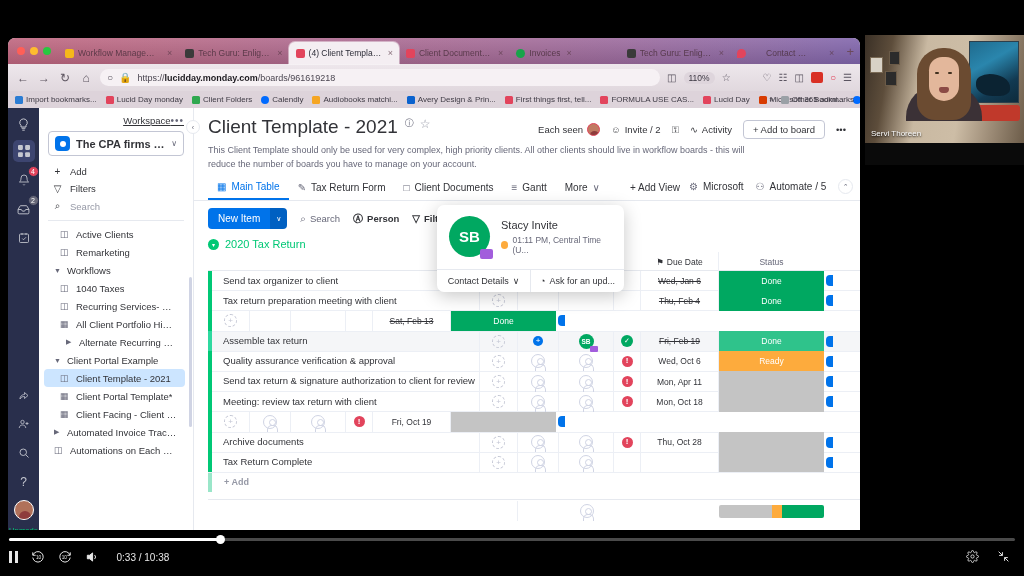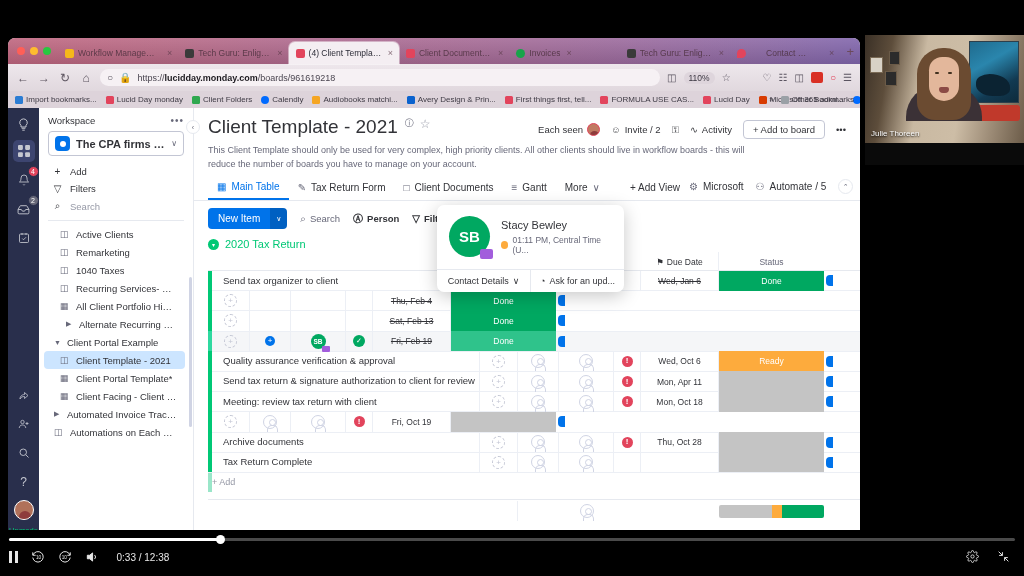--- a/index.html
+++ b/index.html
@@ -75,22 +75,22 @@
   .rail .badge.gray { background: #676879; }
   .rail .spacer { flex: 1; }
   .rail .avatar { width: 20px; height: 20px; border-radius: 50%; background: #b0715a;
                   border: 1.5px solid #fff; margin-bottom: 6px; overflow:hidden; position:relative;}
   .rail .avatar::after{content:"";position:absolute;left:4px;top:10px;width:12px;height:12px;border-radius:6px 6px 0 0;background:#8e3c3c;}
   .upgrade { font-size: 7.5px; color: #00c875; padding-bottom: 3px; }
 
   
   .sidebar { width: 155px; background: #fff; border-right: 1px solid #e6e9ef;
              display: flex; flex-direction: column; flex: none; position: relative; }
-  .ws-head { display: flex; align-items: center; justify-content: space-between;
-             padding: 7px 9px 3px; }
+  .ws-head { display: flex; align-items: center; justify-content: flex-end;
+             padding: 7px 9px 3px; text-decoration: underline; }
   .ws-head span { font-size: 9.5px; color: #323338; }
   .ws-head .dots { color: #676879; letter-spacing: 1px; font-size: 10px; }
   .ws-pick { margin: 2px 9px 7px; height: 25px; border: 1px solid #c3c6d4; border-radius: 4px;
              display: flex; align-items: center; gap: 6px; padding: 0 6px; }
   .ws-pick .logo { width: 15px; height: 15px; border-radius: 4px; background: #0073ea;
                    display: flex; align-items: center; justify-content: center; flex: none; }
   .ws-pick .logo i { width: 6px; height: 6px; border-radius: 50%; background: #fff; display:block;}
   .ws-pick .nm { font-size: 11px; font-weight: bold; color: #323338; flex: 1;
                  overflow: hidden; white-space: nowrap; }
   .ws-pick .cv { font-size: 8px; color: #676879; }
@@ -204,21 +204,21 @@
          font-size: 8px; display: flex; align-items: center; justify-content: center; line-height: 1;}
   .sb-chip { width: 15px; height: 15px; border-radius: 50%; background: #00a861; color: #fff;
          font-size: 6.5px; font-weight: bold; display: flex; align-items: center;
          justify-content: center; position: relative; }
   .sb-chip .tag { position: absolute; right: -4px; bottom: -3px; width: 8px; height: 6px;
          background: #a25ddc; border-radius: 1px; }
   .blue-edge { width: 7px; height: 11px; background: #0073ea; border-radius: 4px 0 0 4px;
                margin-left: 2px; }
   .add-row { display: flex; align-items: center; height: 19px; font-size: 9px; color: #9699a6; }
   .add-row .c-bar { background: #9ae6c9; }
-  .add-row .txt { padding-left: 0; }
+  .add-row .txt { padding-left: 12px; font-weight: bold; }
 
   .sumrow { display: flex; align-items: center; height: 24px; margin-top: 7px;
             border-top: 1px solid #e6e9ef; background: #fff; }
   .sumbar { display: flex; width: 105px; height: 13px; border-radius: 2px; overflow: hidden; }
   .sumbar i { display: block; height: 13px; }
 
   
   .popup { position: absolute; left: 243px; top: 97px; width: 187px; background: #fff;
            border-radius: 7px; box-shadow: 0 4px 18px rgba(0,0,0,.22); z-index: 20;
            overflow: hidden; }
@@ -500,20 +500,24 @@
 
           <div class="nav">
             <div class="nav-item">
                 <span class="bic">◫</span>
                 <span class="lbl">Active Clients</span>
               </div>
             <div class="nav-item">
                 <span class="bic">◫</span>
                 <span class="lbl">Remarketing</span>
               </div>
+            <div class="nav-item grp">
+                <span class="tri">▼</span>
+                <span class="lbl">Workflows</span>
+              </div>
             <div class="nav-item">
                 <span class="bic">◫</span>
                 <span class="lbl">1040 Taxes</span>
               </div>
             <div class="nav-item">
                 <span class="bic">◫</span>
                 <span class="lbl">Recurring Services- Mo...</span>
               </div>
             <div class="nav-item">
                 <span class="bic">▦</span>
@@ -675,20 +679,21 @@
               <span class="c-per"></span>
               <span class="c-per2"></span>
               <span class="c-chk"></span>
               <span class="c-date struck">Wed, Jan 6</span>
               <span class="c-status" style="background:#00a861">Done</span>
               <span class="blue-edge"></span>
             </div>
 
             <div class="row">
               <span class="c-bar"></span>
+              <span class="c-name">Tax return preparation meeting with client</span>
               <span class="c-up">
                   <span class="ghost-plus">+</span>
                 </span>
               <span class="c-per"></span>
               <span class="c-per2"></span>
               <span class="c-chk"></span>
               <span class="c-date struck">Thu, Feb 4</span>
               <span class="c-status" style="background:#00a861">Done</span>
               <span class="blue-edge"></span>
             </div>
@@ -701,20 +706,21 @@
               <span class="c-per"></span>
               <span class="c-per2"></span>
               <span class="c-chk"></span>
               <span class="c-date struck">Sat, Feb 13</span>
               <span class="c-status" style="background:#00a861">Done</span>
               <span class="blue-edge"></span>
             </div>
 
             <div class="row hl">
               <span class="c-bar light"></span>
+              <span class="c-name">Assemble tax return</span>
               <span class="c-up">
                   <span class="ghost-plus">+</span>
                 </span>
               <span class="c-per">
                   <span class="plus-blue">+</span>
                 </span>
               <span class="c-per2">
                   <span class="sb-chip">
                     <span>SB</span>
                     <i class="tag"></i>
@@ -870,21 +876,21 @@
             </div>
           </div>
 
           <div class="popup">
             <div class="pp-top">
               <div class="pp-av">
                 <span>SB</span>
                 <i class="tg"></i>
               </div>
               <div>
-                <div class="pp-name">Stacy Bewley</div>
+                <div class="pp-name">Stacy Invite</div>
                 <div class="pp-time">
                   <i class="clock"></i>
                   <span>01:11 PM, Central Time (U...</span>
                 </div>
               </div>
             </div>
             <div class="pp-foot">
               <div class="pp-btn">
                 <span>Contact Details</span>
                 <span>∨</span>
@@ -908,21 +914,21 @@
         <div class="f2"></div>
         <div class="sofa"></div>
         <div class="body"></div>
         <div class="hair"></div>
         <div class="face">
           <i class="eye" style="left:6px;top:15px;background:#41301f"></i>
           <i class="eye" style="left:19px;top:15px;background:#41301f"></i>
         </div>
         <div class="mouth"></div>
       </div>
-      <div class="label">Julie Thoreen</div>
+      <div class="label">Servi Thoreen</div>
     </div>
 
   </div>
 
   <div id="controls">
     <div class="scrub">
       <div class="played"></div>
       <div class="knob"></div>
     </div>
     <div class="ctl-left">
@@ -948,21 +954,21 @@
       </span>
       <span class="ctl-ic">
         <svg width="14" height="14" viewBox="0 0 24 24" fill="none" stroke="#e8e8e8" stroke-width="1.7">
             <path d="M4 9v6h4l5 4V5L8 9H4z" fill="#e8e8e8"></path>
             <path d="M16.5 8.5a5 5 0 0 1 0 7"></path>
           </svg>
       </span>
       <span class="ctl-time">
         <span>0:33</span>
         <span>/</span>
-        <span>12:38</span>
+        <span>10:38</span>
       </span>
     </div>
     <div class="ctl-right">
       <span class="ctl-ic">
         <svg width="13" height="13" viewBox="0 0 24 24" fill="none" stroke="#e8e8e8" stroke-width="1.6">
             <circle cx="12" cy="12" r="3"></circle>
             <path d="M19.4 15a1.6 1.6 0 0 0 .3 1.8l.1.1a2 2 0 1 1-2.8 2.8l-.1-.1a1.6 1.6 0 0 0-1.8-.3 1.6 1.6 0 0 0-1 1.5V21a2 2 0 1 1-4 0v-.1A1.6 1.6 0 0 0 9 19.4a1.6 1.6 0 0 0-1.8.3l-.1.1a2 2 0 1 1-2.8-2.8l.1-.1a1.6 1.6 0 0 0 .3-1.8 1.6 1.6 0 0 0-1.5-1H3a2 2 0 1 1 0-4h.1A1.6 1.6 0 0 0 4.6 9a1.6 1.6 0 0 0-.3-1.8l-.1-.1a2 2 0 1 1 2.8-2.8l.1.1a1.6 1.6 0 0 0 1.8.3H9a1.6 1.6 0 0 0 1-1.5V3a2 2 0 1 1 4 0v.1a1.6 1.6 0 0 0 1 1.5 1.6 1.6 0 0 0 1.8-.3l.1-.1a2 2 0 1 1 2.8 2.8l-.1.1a1.6 1.6 0 0 0-.3 1.8V9a1.6 1.6 0 0 0 1.5 1H21a2 2 0 1 1 0 4h-.1a1.6 1.6 0 0 0-1.5 1z"></path>
           </svg>
       </span>
       <span class="ctl-ic">

